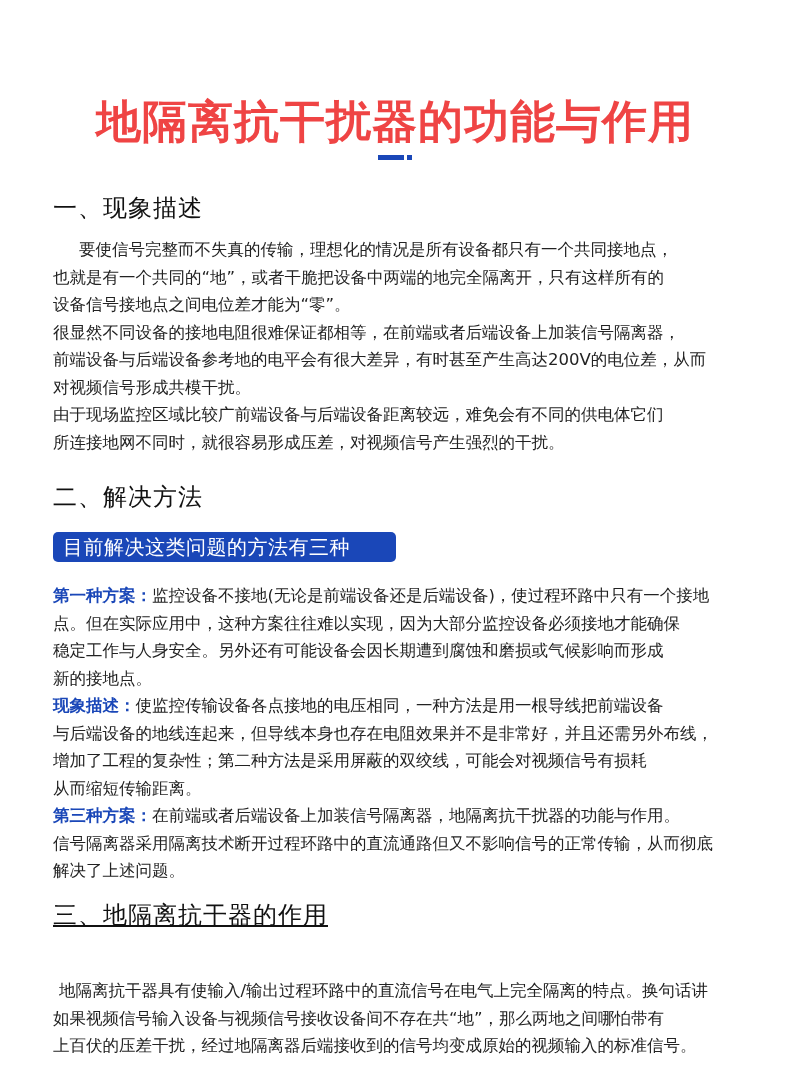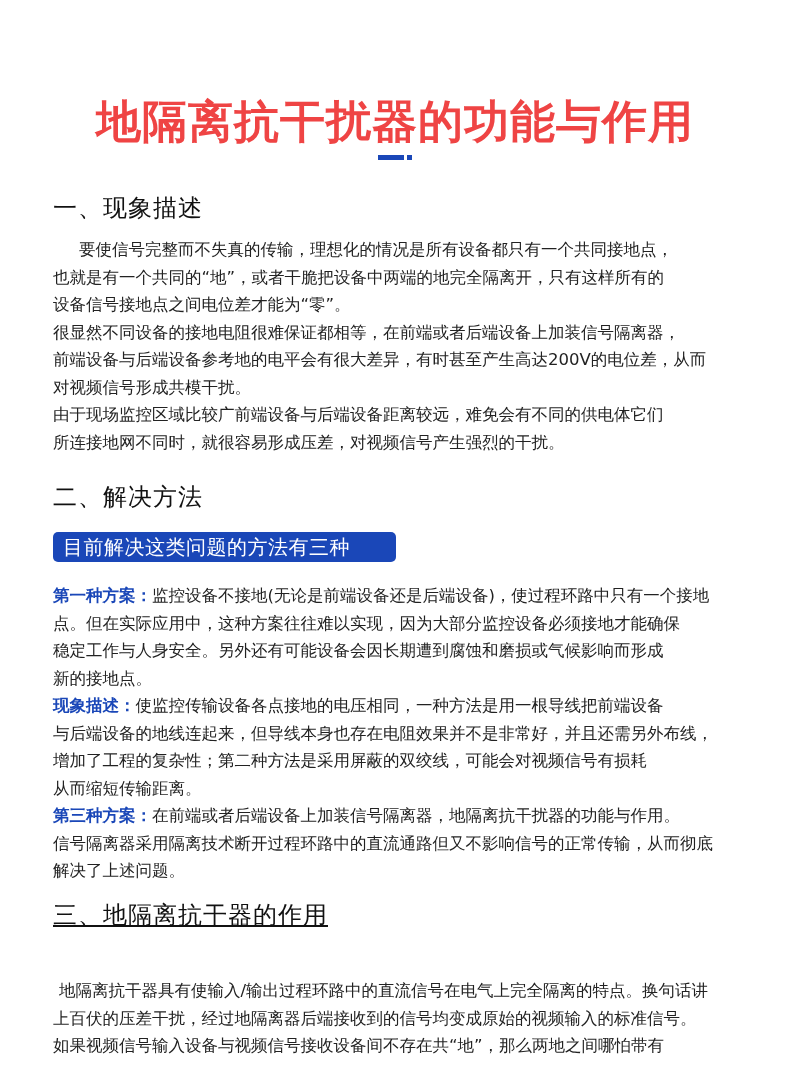--- a/index.html
+++ b/index.html
@@ -75,15 +75,15 @@
   <span class="line">从而缩短传输距离。</span>
 
   <span class="line"><span class="plan-label">第三种方案：</span><span>在前端或者后端设备上加装信号隔离器，地隔离抗干扰器的功能与作用。</span></span>
   <span class="line">信号隔离器采用隔离技术断开过程环路中的直流通路但又不影响信号的正常传输，从而彻底</span>
   <span class="line">解决了上述问题。</span>
 </div>
 
 <h2 class="section-heading" style="top:899px;text-decoration:underline;">三、地隔离抗干器的作用</h2>
 <div class="para" style="top:937px;">
   <span class="line indent-small">地隔离抗干器具有使输入/输出过程环路中的直流信号在电气上完全隔离的特点。换句话讲</span>
+  <span class="line">如果视频信号输入设备与视频信号接收设备间不存在共“地”，那么两地之间哪怕带有</span>
   <span class="line">上百伏的压差干扰，经过地隔离器后端接收到的信号均变成原始的视频输入的标准信号。</span>
-  <span class="line">如果视频信号输入设备与视频信号接收设备间不存在共“地”，那么两地之间哪怕带有</span>
 </div>
 
 </body></html>

